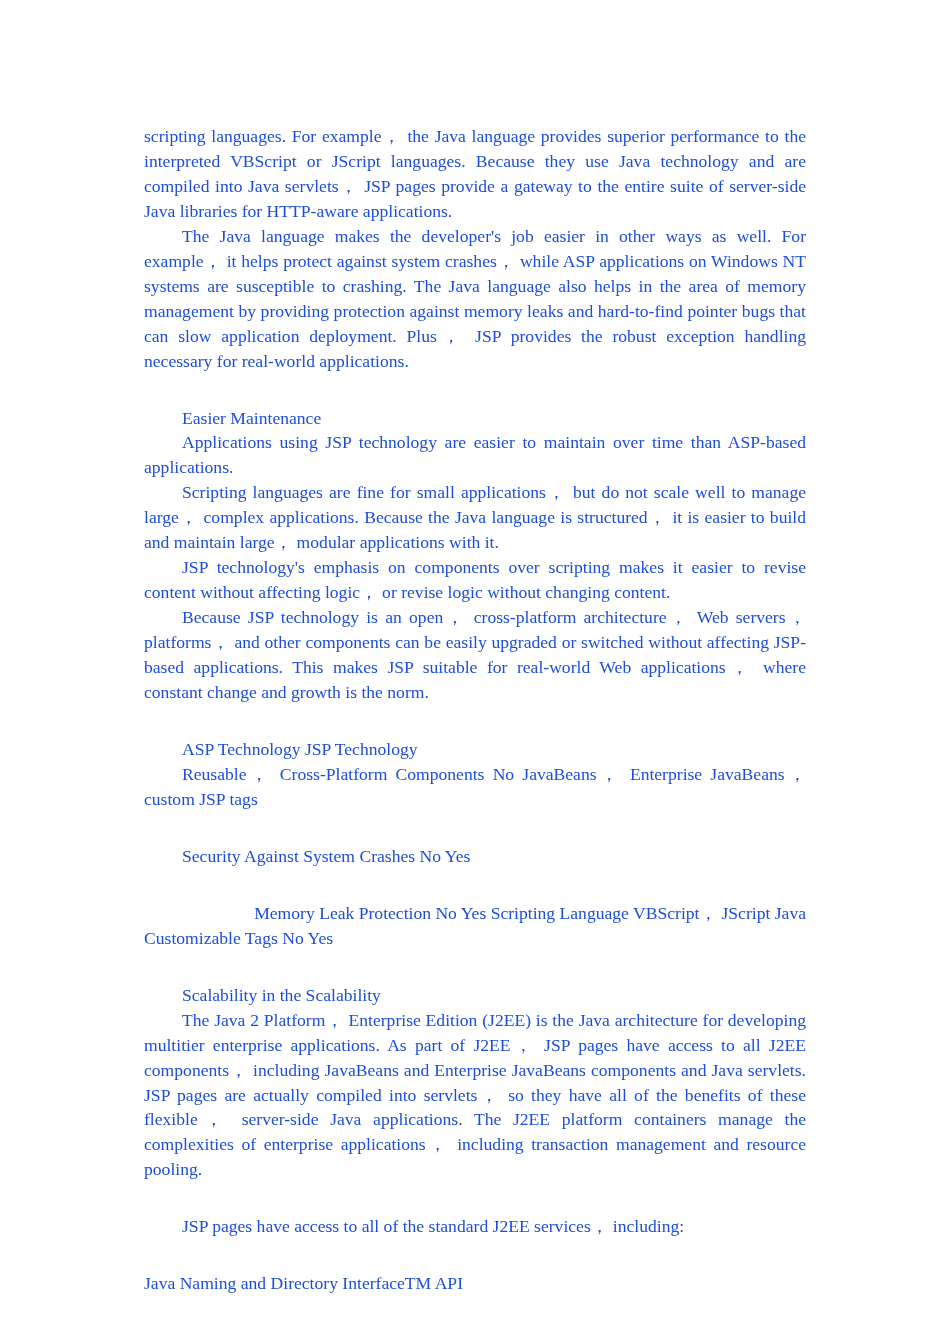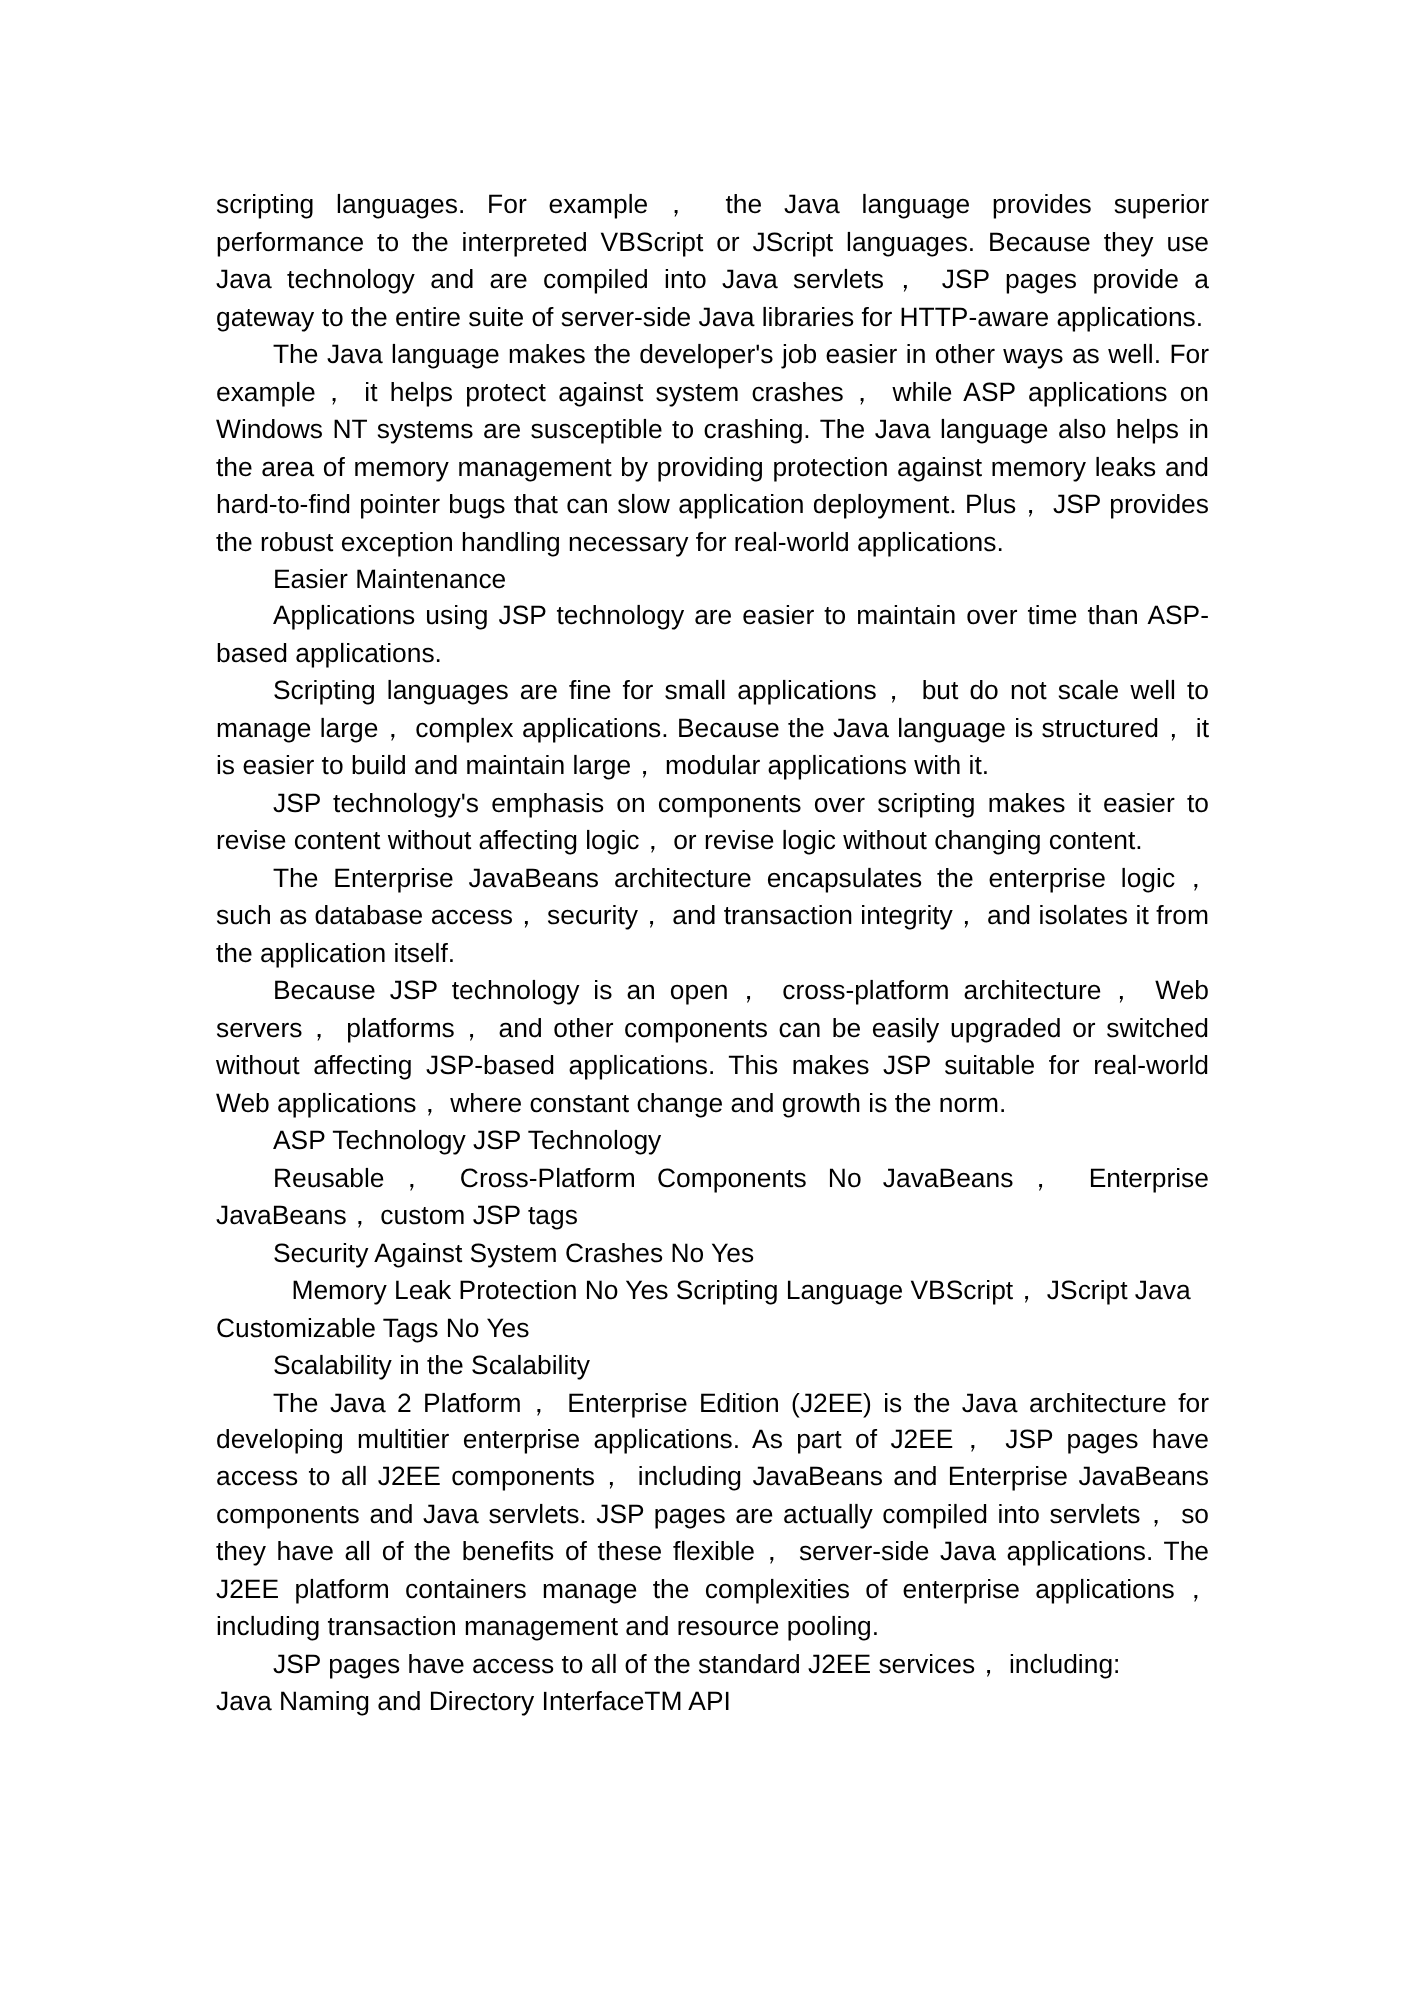--- a/index.html
+++ b/index.html
@@ -11,51 +11,51 @@
       width: 950px;
       height: 1344px;
       position: relative;
       overflow: hidden;
     }
     .page {
       position: absolute;
       left: 144px;
       top: 124px;
       width: 662px;
-      font-family: Liberation Sans, sans-serif;
+      font-family: Liberation Serif, serif;
       font-size: 17.6px;
       line-height: 24.95px;
-      color: #000000;
+      color: #1d4ed8;
     }
     .p {
       margin: 0;
       text-align: justify;
       text-align-last: left;
     }
     .indent {
       text-indent: 38px;
     }
     .noindent {
       text-indent: 0;
     }
     .nojustify {
-      text-align: center;
+      text-align: right;
+      margin-top: 32px;
     }
   </style>
 </head>
 <body>
 
 <div class="page">
   <p class="p noindent">scripting languages. For example，  the Java language provides superior performance to the interpreted VBScript or JScript languages. Because they use Java technology and are compiled into Java servlets，  JSP pages provide a gateway to the entire suite of server-side Java libraries for HTTP-aware applications.</p>
   <p class="p indent">The Java language makes the developer's job easier in other ways as well. For example，  it helps protect against system crashes，  while ASP applications on Windows NT systems are susceptible to crashing. The Java language also helps in the area of memory management by providing protection against memory leaks and hard-to-find pointer bugs that can slow application deployment. Plus，  JSP provides the robust exception handling necessary for real-world applications.</p>
   <p class="p indent nojustify">Easier Maintenance</p>
   <p class="p indent">Applications using JSP technology are easier to maintain over time than ASP-based applications.</p>
   <p class="p indent">Scripting languages are fine for small applications，  but do not scale well to manage large，  complex applications. Because the Java language is structured，  it is easier to build and maintain large，  modular applications with it.</p>
   <p class="p indent">JSP technology's emphasis on components over scripting makes it easier to revise content without affecting logic，  or revise logic without changing content.</p>
-  <p class="p indent">The Enterprise JavaBeans architecture encapsulates the enterprise logic，  such as database access，  security，  and transaction integrity，  and isolates it from the application itself.</p>
   <p class="p indent">Because JSP technology is an open，  cross-platform architecture，  Web servers，  platforms，  and other components can be easily upgraded or switched without affecting JSP-based applications. This makes JSP suitable for real-world Web applications，  where constant change and growth is the norm.</p>
   <p class="p indent nojustify">ASP Technology JSP Technology</p>
   <p class="p indent">Reusable，  Cross-Platform Components No JavaBeans，  Enterprise JavaBeans，  custom JSP tags</p>
   <p class="p indent nojustify">Security Against System Crashes No Yes</p>
   <p class="p indent nojustify">Memory Leak Protection No Yes Scripting Language VBScript，  JScript Java Customizable Tags No Yes</p>
   <p class="p indent nojustify">Scalability in the Scalability</p>
   <p class="p indent">The Java 2 Platform，  Enterprise Edition (J2EE) is the Java architecture for developing multitier enterprise applications. As part of J2EE，  JSP pages have access to all J2EE components，  including JavaBeans and Enterprise JavaBeans components and Java servlets. JSP pages are actually compiled into servlets，  so they have all of the benefits of these flexible，  server-side Java applications. The J2EE platform containers manage the complexities of enterprise applications，  including transaction management and resource pooling.</p>
   <p class="p indent nojustify">JSP pages have access to all of the standard J2EE services，  including:</p>
   <p class="p noindent nojustify">Java Naming and Directory InterfaceTM API</p>
 </div>

